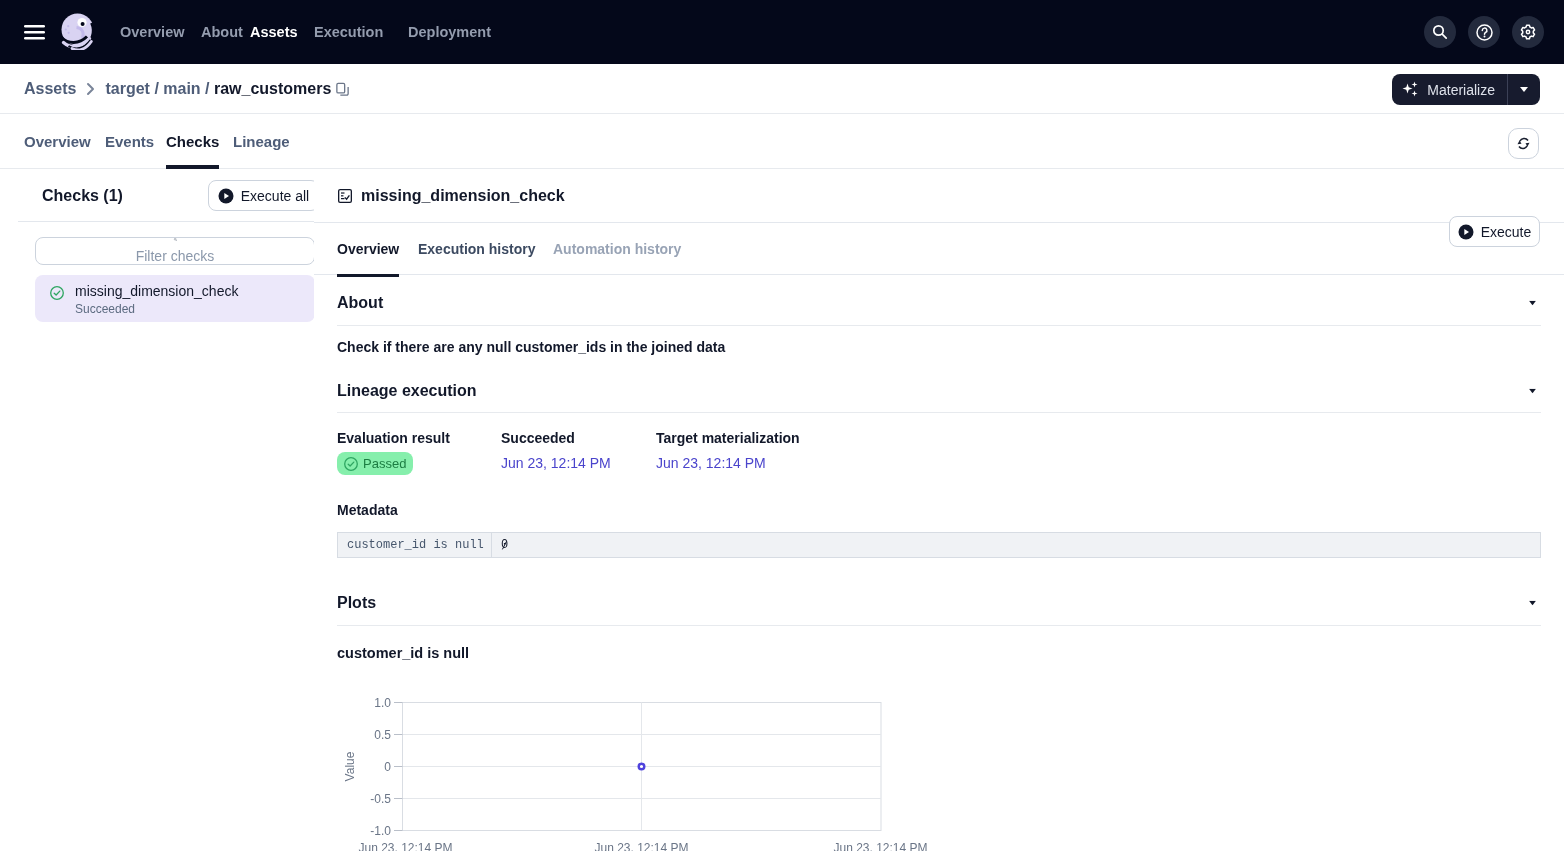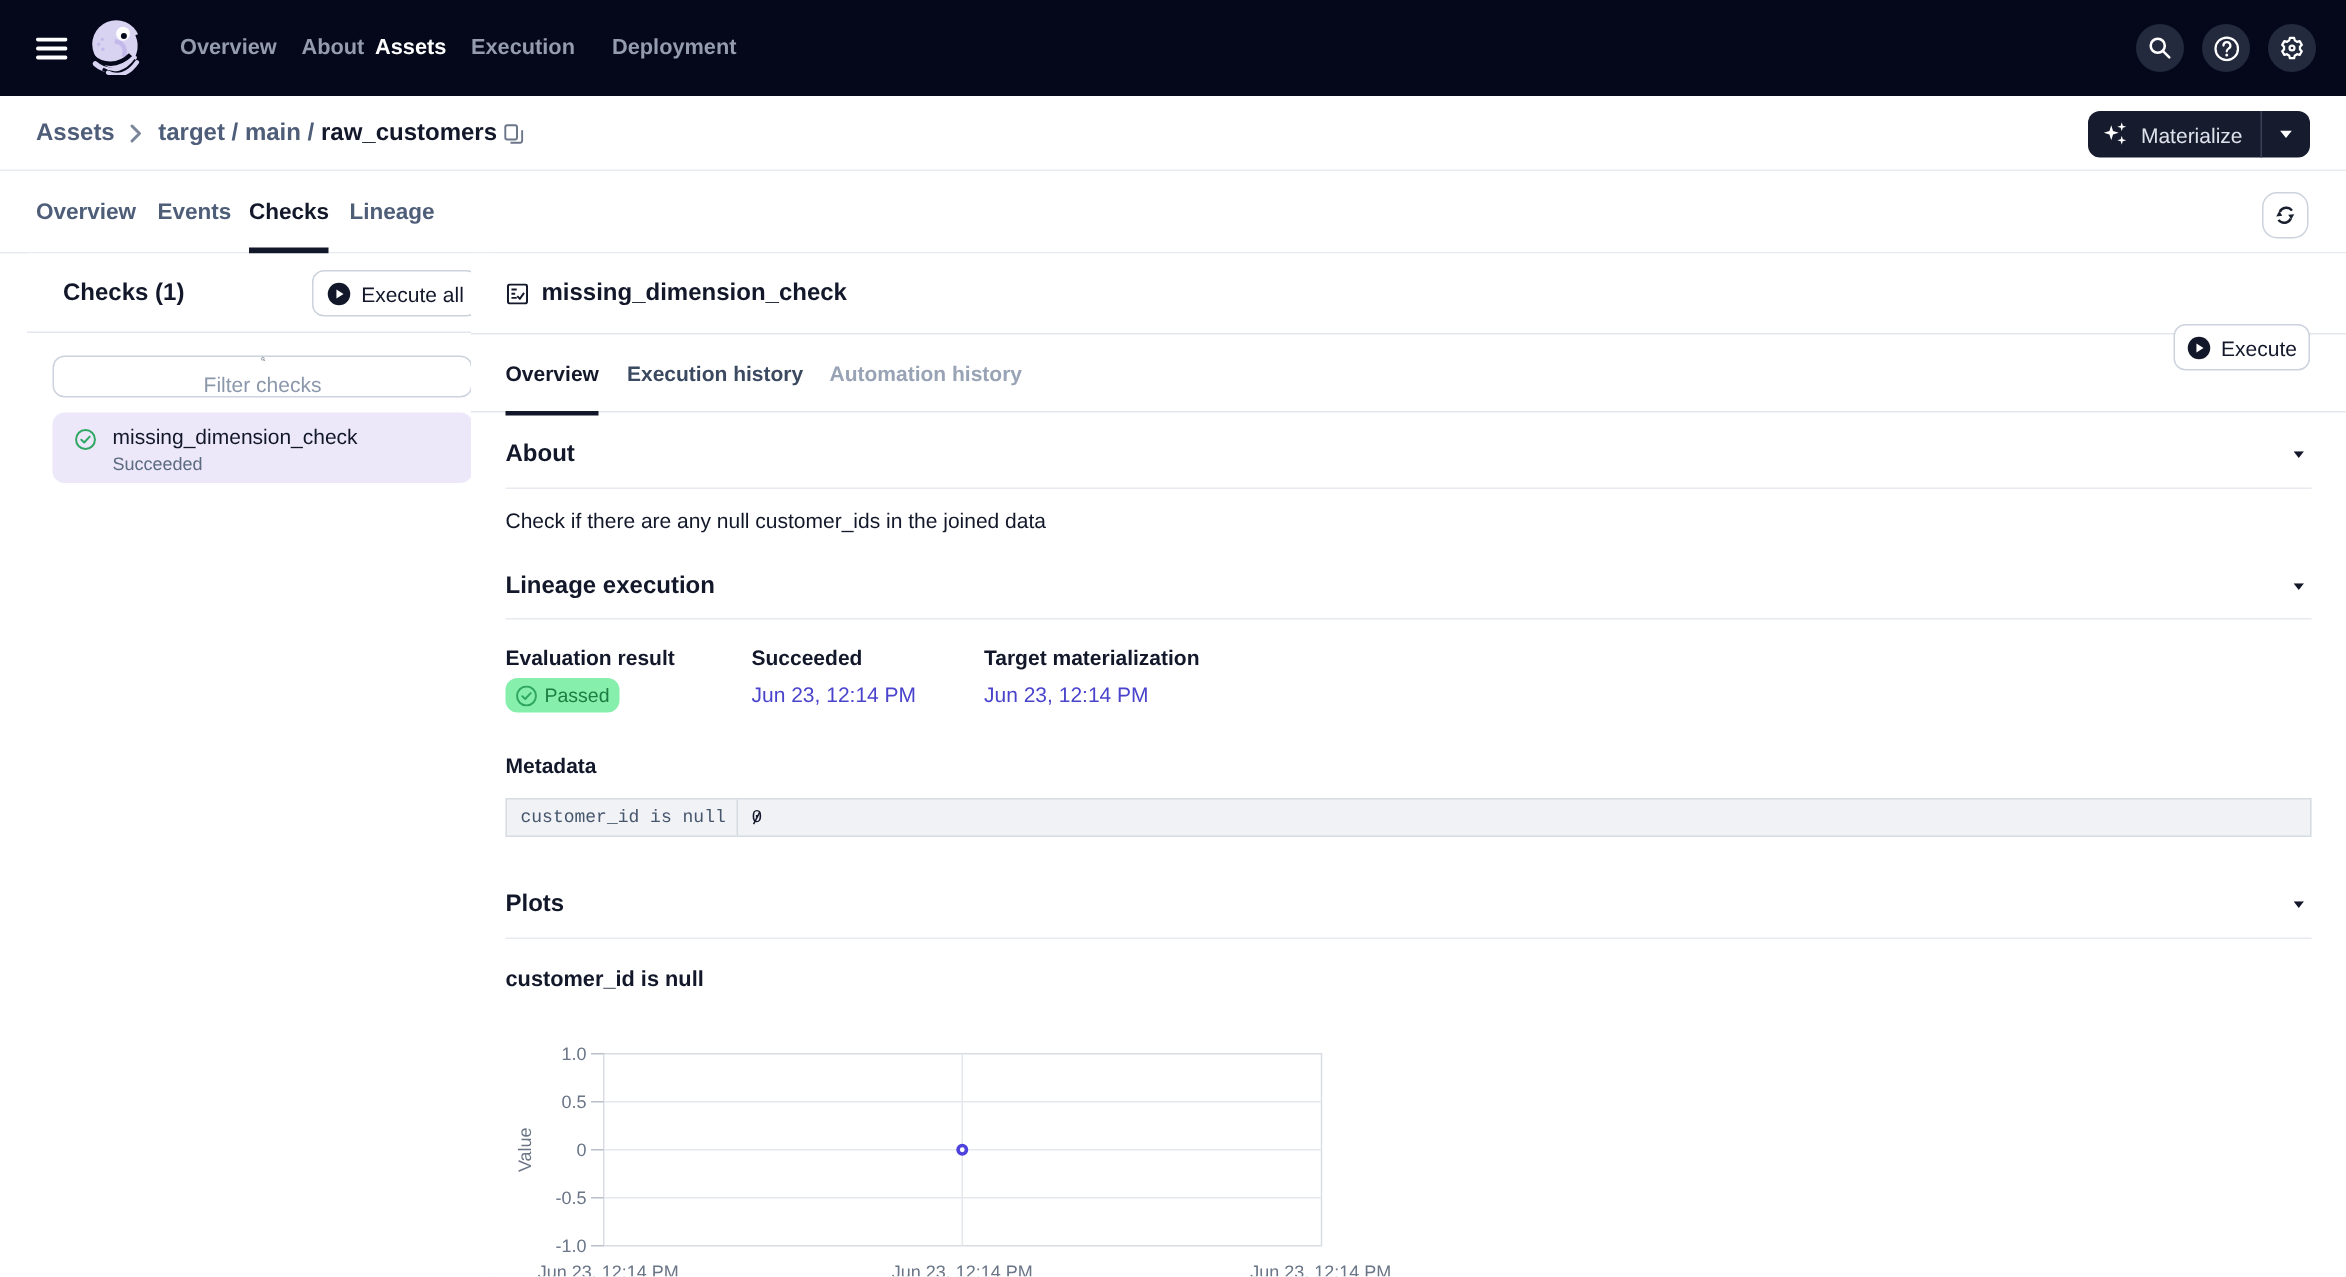--- a/index.html
+++ b/index.html
@@ -221,21 +221,21 @@
 
   <div style="position:absolute;left:0;top:106px;width:100%;height:576px;">
 
     <div class="sechead" style="top:5px">
       <h3>About</h3>
       <svg class="caret" width="7" height="4.5" viewBox="0 0 7 4.5">
           <path d="M0 0 H7 L3.5 4.5 Z" fill="#12182a"></path>
         </svg>
     </div>
     <div class="sechr" style="top:50px"></div>
-    <div class="abs" style="left:23px;top:64px;font-size:14px;color:#12182a;">Check if there are any null customer_ids in the joined data</div>
+    <div class="abs" style="left:23px;top:64px;font-size:14px;color:#12182a;font-weight:bold;">Check if there are any null customer_ids in the joined data</div>
 
     <div class="sechead" style="top:93px">
       <h3>Lineage execution</h3>
       <svg class="caret" width="7" height="4.5" viewBox="0 0 7 4.5">
           <path d="M0 0 H7 L3.5 4.5 Z" fill="#12182a"></path>
         </svg>
     </div>
     <div class="sechr" style="top:137px"></div>
 
     <div class="colhead" style="left:23px;top:155px">Evaluation result</div>

